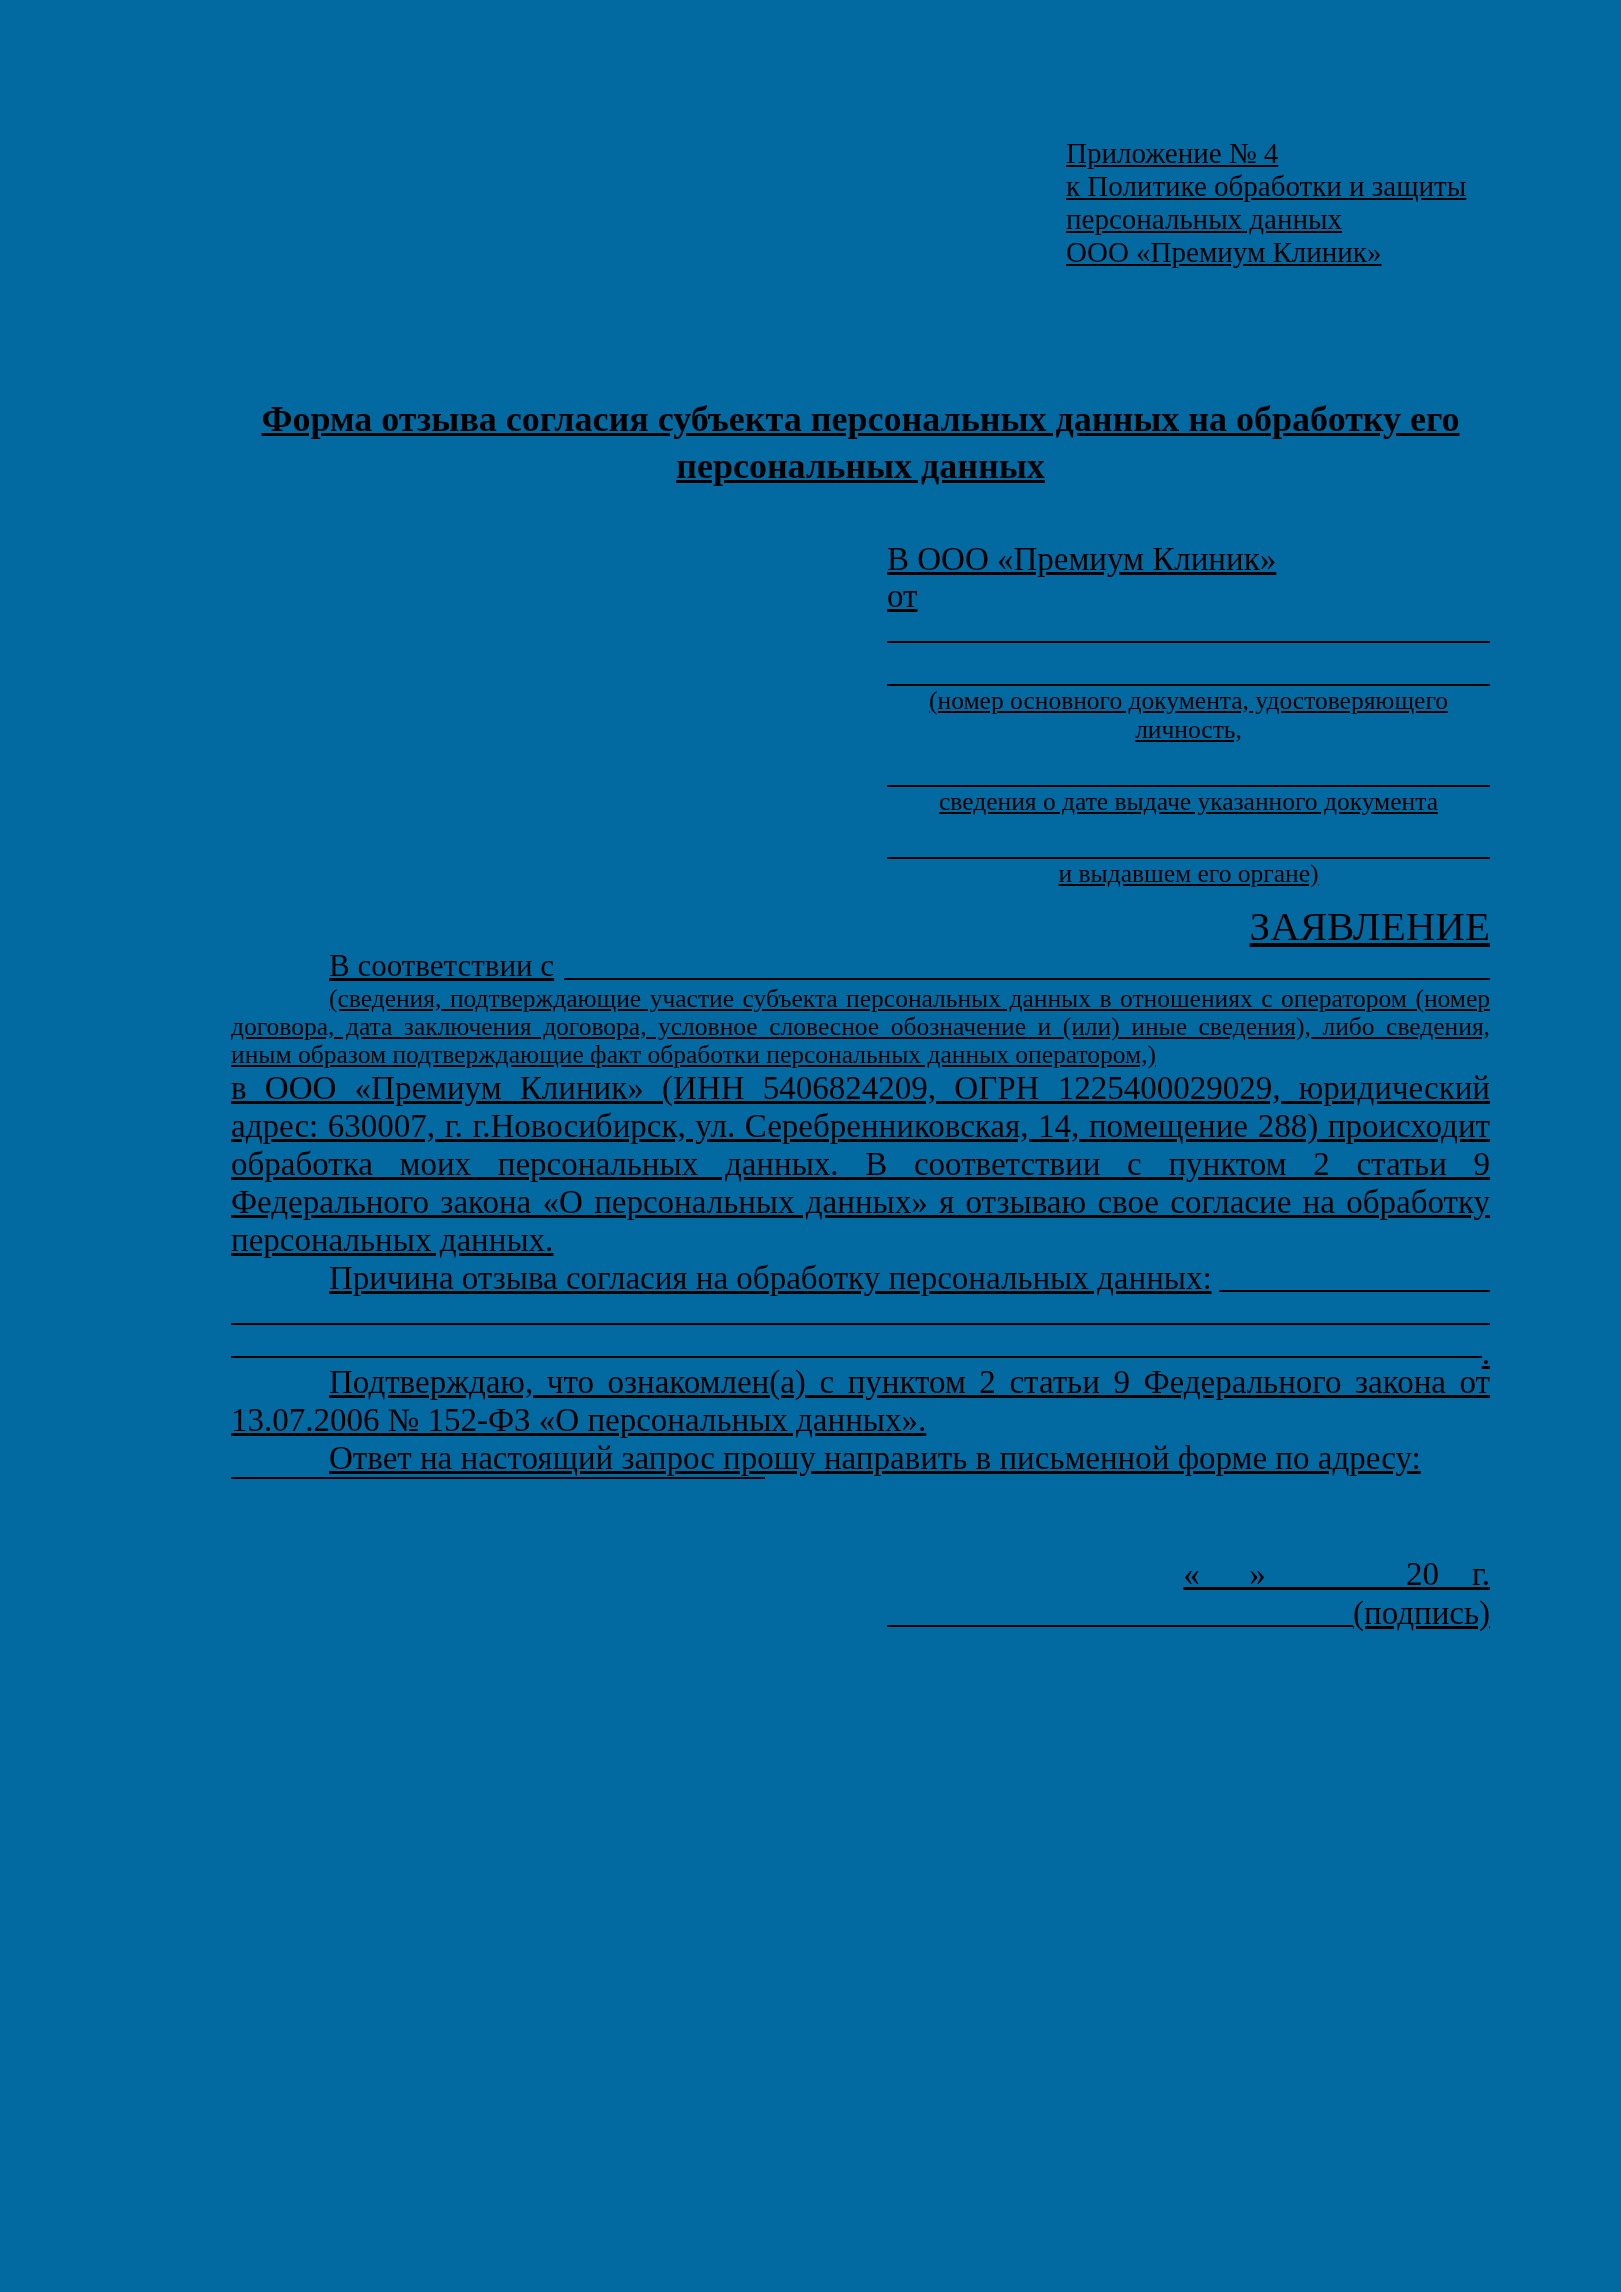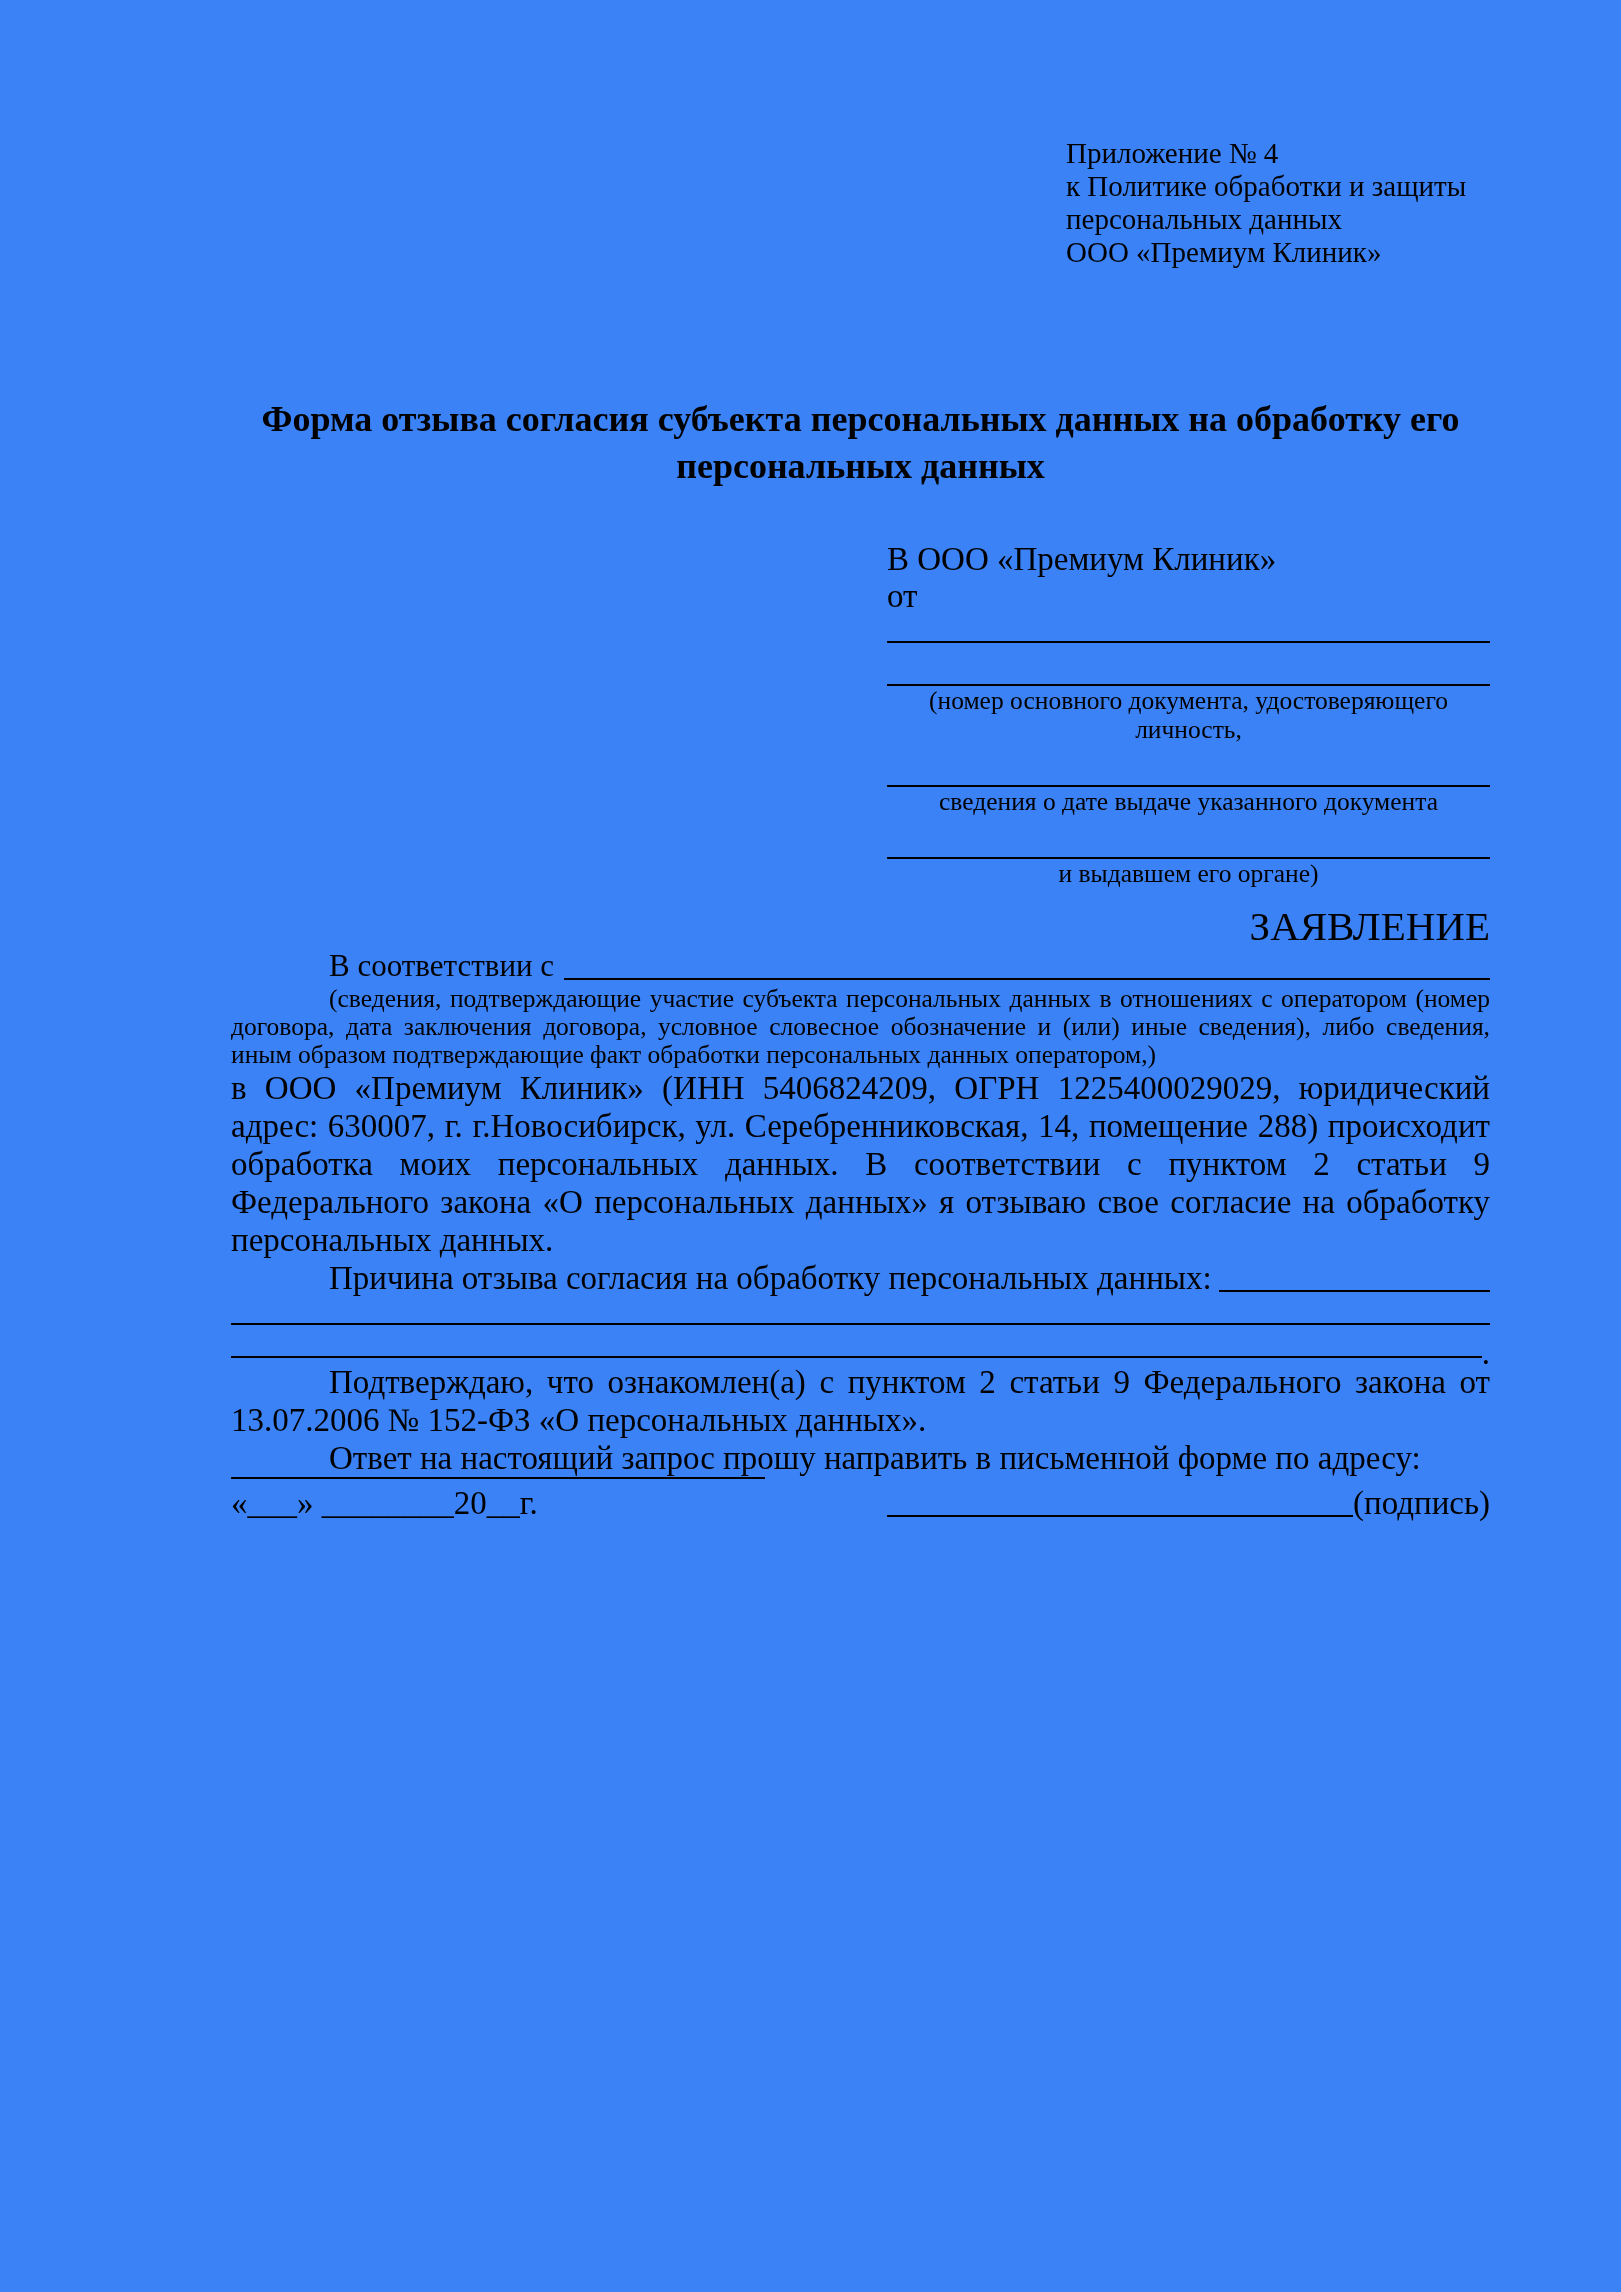--- a/index.html
+++ b/index.html
@@ -1,20 +1,20 @@
 <!DOCTYPE html>
 <html><head>
 <meta charset="utf-8">
 <style>
   html,body{margin:0;padding:0;background:#888;}
   .page{
-    width:1621px;height:2293px;background:#3b82f6;color:#000000;
+    width:1621px;height:2293px;background:#0369a1;color:#000000;
     font-family:"Liberation Serif","DejaVu Serif",serif;
     box-sizing:border-box;padding:137px 131px 0 231px;
-    margin:0 auto;position:relative;
+    margin:0 auto;position:relative;text-decoration:underline;
   }
   .appendix{margin-left:835px;font-size:29px;line-height:33px;}
   .title{
     margin:127px 0 0 0;text-align:center;font-weight:bold;
     font-size:36px;line-height:47px;
   }
   .addressee{margin-top:51px;margin-left:656px;width:603px;}
   .addr-line{font-size:33px;line-height:37px;}
   .blank{border-bottom:2px solid #000;}
   .blank.first{height:25.5px;}
@@ -30,22 +30,22 @@
   }
   .body-para{margin:0;font-size:33px;line-height:38px;text-align:justify;}
   .indent{text-indent:98px;}
   .reason-row{font-size:33px;line-height:38px;padding-left:98px;}
   .reason-row span:first-child{white-space:nowrap;padding-right:7.8px;}
   .blank-row{height:33px;font-size:33px;}
   .blank-row .period{line-height:19.6px;}
   .address-row{font-size:33px;line-height:38px;}
   .addr-fill{width:534px;border-bottom:2px solid #000;margin-bottom:4.9px;}
   .footer-row{
-    display:flex;justify-content:space-between;
-    align-items:flex-end;font-size:33px;line-height:39px;
+    margin-top:71px;display:flex;justify-content:space-between;
+    align-items:flex-end;font-size:33px;line-height:39px;flex-direction:column;
   }
   .sig-group{display:flex;align-items:flex-end;}
   .sig-line{width:466px;border-bottom:2px solid #000;margin-bottom:5.9px;}
 </style>
 </head>
 <body>
 
 <div class="page">
 
   <div class="appendix">

